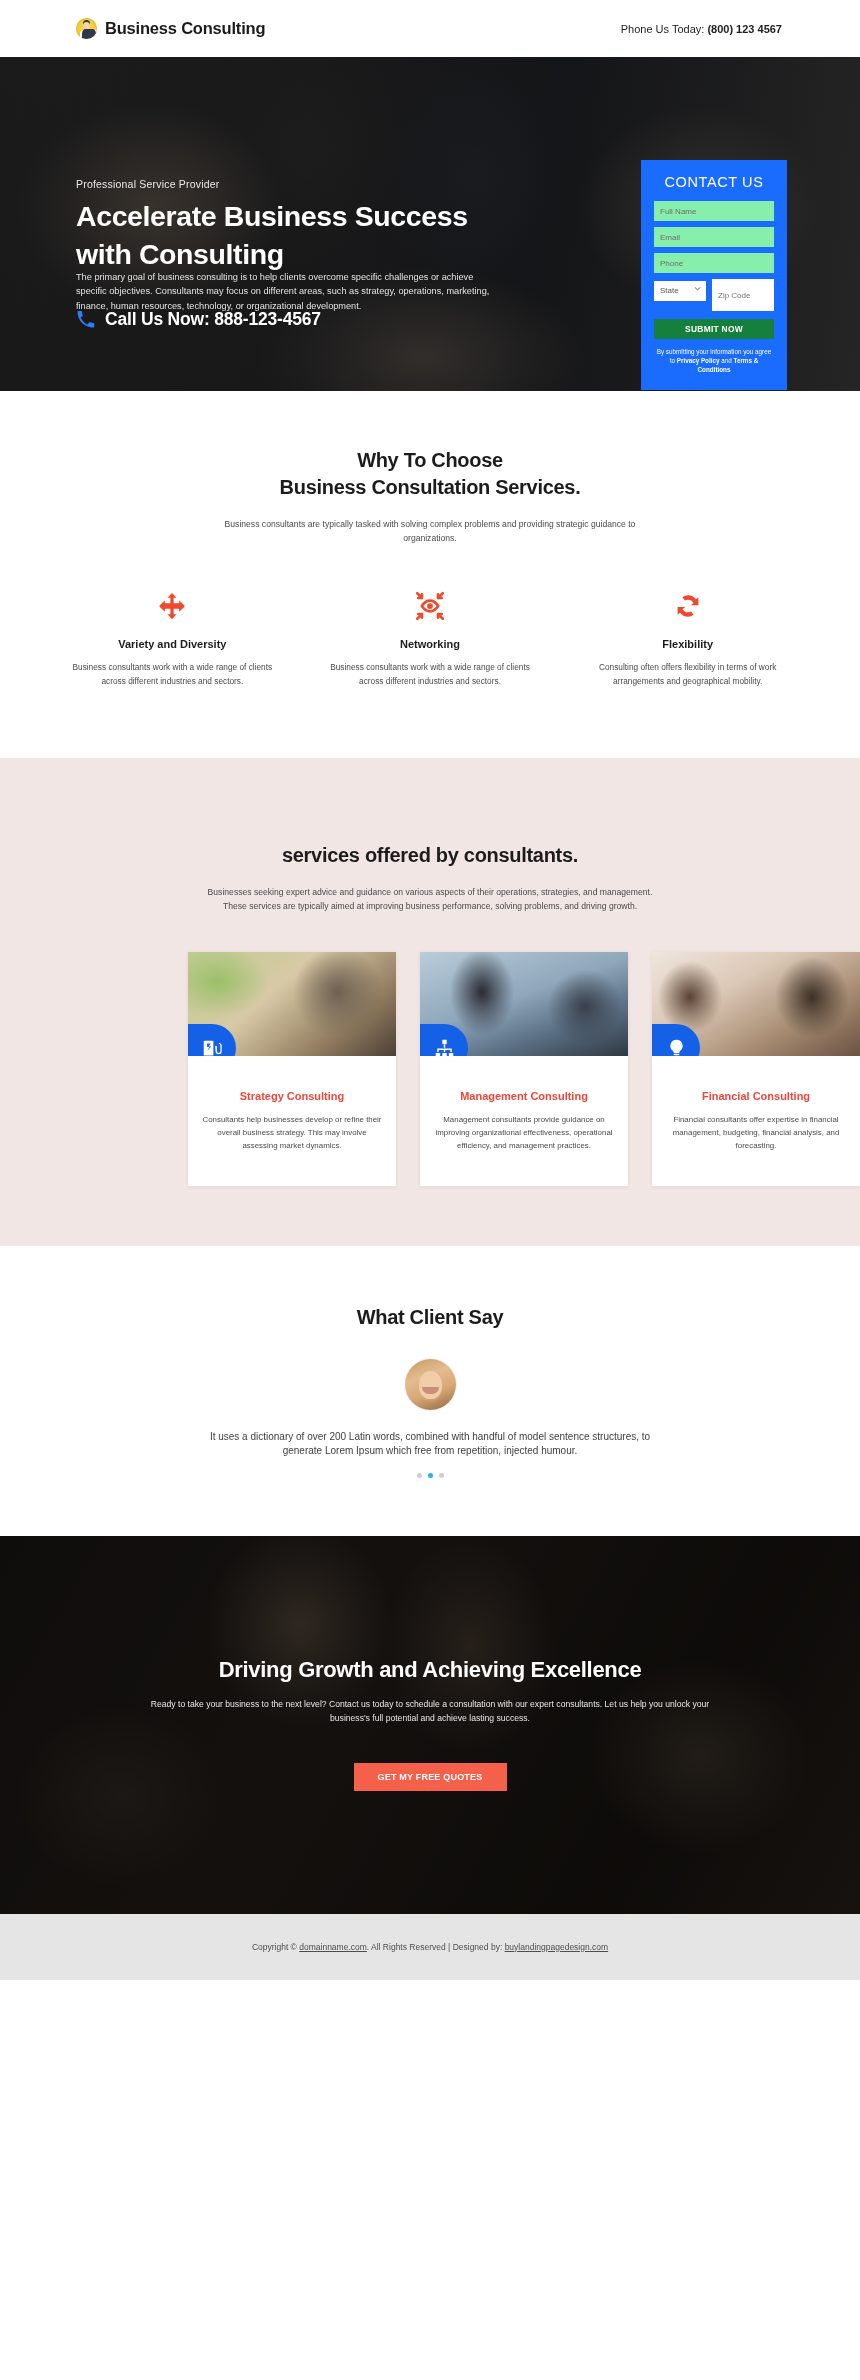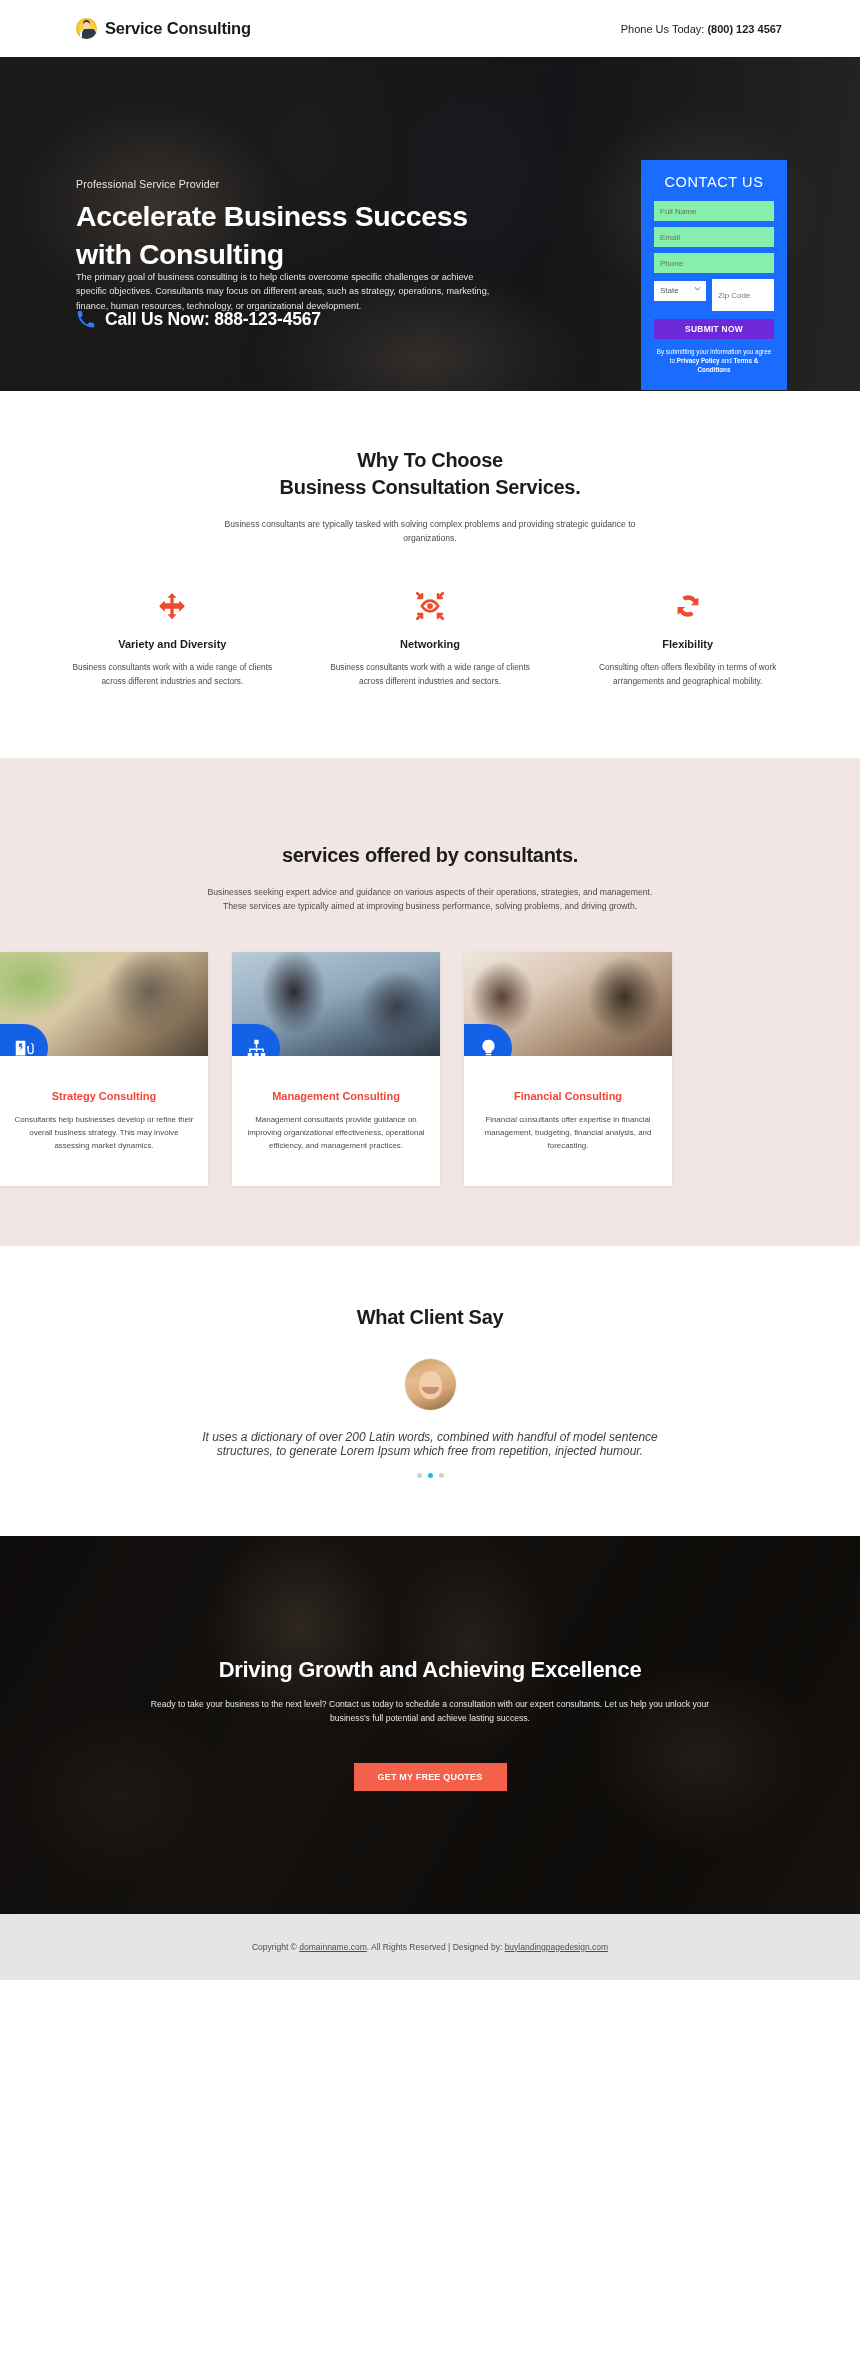--- a/index.html
+++ b/index.html
@@ -105,21 +105,21 @@
   }
   .sel-caret{
     position:absolute; right:5px; top:6px; pointer-events:none;
     width:7px; height:7px; color:#555;
   }
   .zip{ width:62px; height:20px; border:0; background:#fff; font-size:8px;
         color:#555; padding:16px 6px; outline:none;
         font-family:"Liberation Sans", sans-serif; }
   .submit-btn{
     width:100%; height:20px; border:0; cursor:pointer;
-    background:#6d28d9; color:#fff; font-size:8.4px; font-weight:700;
+    background:#15803d; color:#fff; font-size:8.4px; font-weight:700;
     letter-spacing:.3px; font-family:"Liberation Sans", sans-serif;
     margin-bottom:8px;
   }
   .terms{
     text-align:center; color:#ffffff; font-size:6.3px; line-height:9px;
   }
   .terms b{ font-weight:700; }
 
   
   .why{ background:#fff; padding:56px 0 0; }
@@ -140,21 +140,21 @@
   .feat-title{
     margin-top:14px; font-size:11px; font-weight:700; color:#1c1c1c;
   }
   .feat-text{
     margin-top:11px; font-size:8.3px; line-height:13.5px; color:#4a4a4a;
   }
 
   
   .services{ background:#f2e6e5; margin-top:70px; padding:57px 0 60px; }
   .cards{
-    display:flex; justify-content:flex-start; gap:24px; margin-top:39px;
+    display:flex; justify-content:flex-end; gap:24px; margin-top:39px;padding-left:10px;
   }
   .card{
     width:208px; background:#fff; box-shadow:0 1px 4px rgba(0,0,0,.07);
   }
   .card-img{ height:104px; position:relative; overflow:hidden; }
   .img-a{
     background:
       radial-gradient(ellipse 70px 50px at 30px 30px, #9cbf6a 0%, rgba(156,191,106,0) 72%),
       radial-gradient(ellipse 60px 60px at 150px 40px, #6d6152 0%, rgba(109,97,82,0) 75%),
       linear-gradient(140deg,#bccd8f 0%, #d8c9a6 40%, #8f7a5e 75%, #4b4035 100%);
@@ -195,21 +195,21 @@
   .avatar::before{
     content:""; position:absolute; left:14px; top:12px; width:23px; height:28px;
     border-radius:50% 50% 45% 45%; background:#f2cda9;
   }
   .avatar::after{
     content:""; position:absolute; left:17px; top:28px; width:17px; height:7px;
     border-radius:0 0 9px 9px; background:#c98f78;
   }
   .quote{
     margin:20px auto 0; max-width:470px;
-    font-size:12px; line-height:14px; color:#3f3f3f;font-style:italic;
+    font-size:10px; line-height:14px; color:#3f3f3f;
   }
   .author{ margin-top:17px; font-size:8.6px; color:#3a3a3a; }
   .author b{ font-weight:700; }
   .dots{ margin-top:15px; display:flex; gap:6px; justify-content:center; }
   .dot{ width:5px; height:5px; border-radius:50%; background:#cfcfcf; cursor:pointer; }
   .dot.active{ background:#1fb6e8; }
 
   
   .cta{
     position:relative; height:378px; overflow:hidden; background:#141414;
@@ -251,21 +251,21 @@
   .footer-text a{ color:#4d4d4d; text-decoration:underline; }
 </style>
 </head>
 <body>
 
 <div class="page">
 
   <div class="topbar">
     <div class="brand">
       <span class="brand-logo"></span>
-      <span class="brand-name">Service Consulting</span>
+      <span class="brand-name">Business Consulting</span>
     </div>
     <div class="topbar-phone">
       <span>Phone Us Today:</span>
       <b>(800) 123 4567</b>
     </div>
   </div>
 
   <div class="hero">
     <div class="hero-photo"></div>
 

